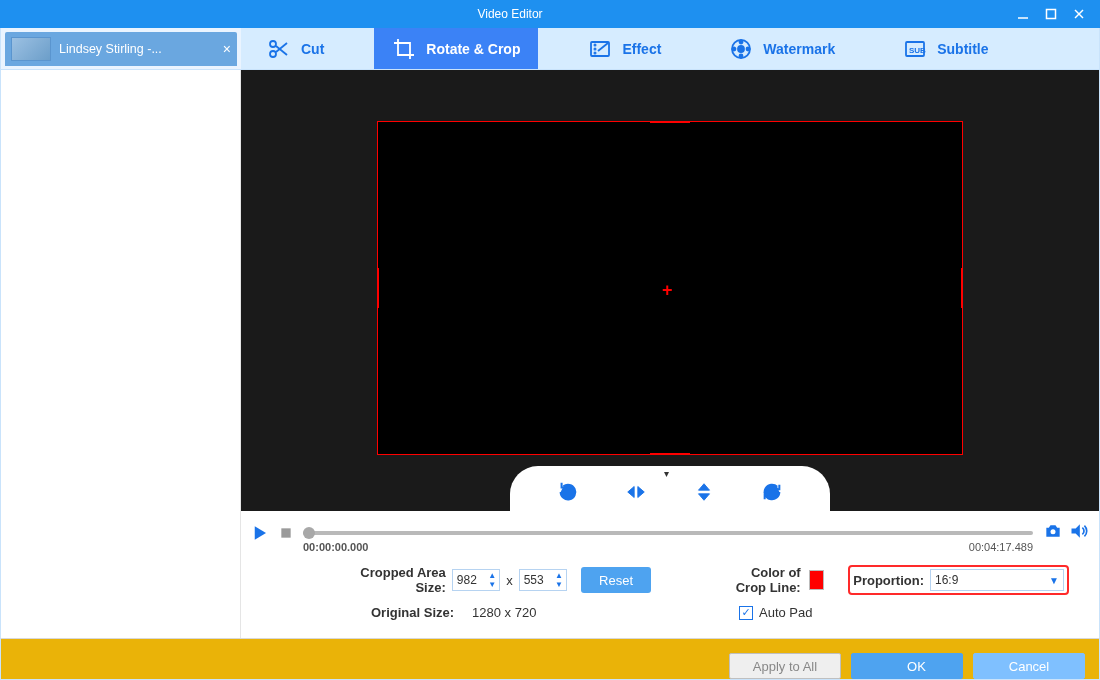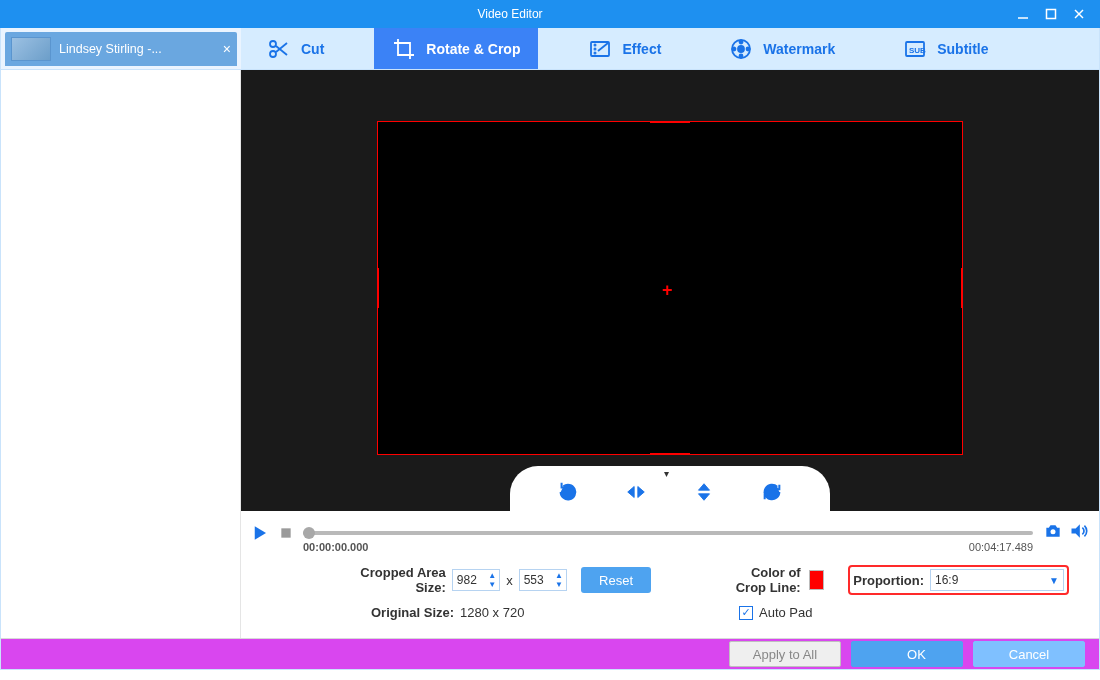--- a/index.html
+++ b/index.html
@@ -89,22 +89,22 @@
   .numbox .spin div { flex:1; display:flex; align-items:center; justify-content:center; color:#1a73e8; font-size:8px; line-height:1;}
   .btn { height:26px; padding:0 18px; background:#4ea3f0; color:#fff; border:none; border-radius:3px; font-size:13px;}
   .swatch { width:22px; height:20px; background:#ff0000; border:1px solid #bbb; display:inline-block;}
   .prop-group { border:2px solid #ff2a2a; border-radius:4px; padding:2px 3px; display:flex; align-items:center; gap:6px;}
   .combo { width:134px; height:22px; border:1px solid #b6d3f1; display:flex; align-items:center; padding:0 4px; font-size:12px; justify-content:space-between;}
   .combo .arr { color:#1a73e8; font-size:10px;}
   .chk { width:14px; height:14px; border:1px solid #1a73e8; display:inline-flex; align-items:center; justify-content:center; color:#1a73e8; font-size:11px; margin-right:6px;}
 
   
   .footer {
-    height:32px; border:1px solid #c9e3fb; border-top:1px solid #d8d8d8;
-    display:flex; align-items:center; justify-content:flex-end; padding: 0 14px; gap:10px; background:#d946ef;
+    height:42px; border:1px solid #c9e3fb; border-top:1px solid #d8d8d8;
+    display:flex; align-items:flex-end; justify-content:flex-end; padding: 0 14px; gap:10px; background:#eab308;
   }
   .fbtn { width:112px; height:26px; border:1px solid #bfbfbf; background:#efefef; color:#888; font-size:13px; border-radius:2px;}
   .fbtn.primary { background:#4ea3f0; color:#fff; border-color:#4ea3f0;padding-left:19px;}
   .fbtn.secondary { background:#7fc0ff; color:#fff; border-color:#7fc0ff;}
 </style>
 </head>
 <body>
 
 <div class="titlebar">
   <span class="title">Video Editor</span>
@@ -287,21 +287,21 @@
           <span class="prop-group">
             <span class="lbl">Proportion:</span>
             <span class="combo">
               <span>16:9</span>
               <span class="arr">▼</span>
             </span>
           </span>
         </div>
       </div>
       <div class="row">
-        <div style="flex:0 0 380px; display:flex; align-items:center; gap:6px; justify-content:flex-start; padding-left:100px;">
+        <div style="flex:0 0 380px; display:flex; align-items:center; gap:18px; justify-content:flex-start; padding-left:100px;">
           <span class="lbl">Original Size:</span>
           <span>1280 x 720</span>
         </div>
         <div style="flex:1; display:flex; align-items:center; padding-left:88px;">
           <span class="chk">✓</span>
           <span>Auto Pad</span>
         </div>
       </div>
     </div>
 

